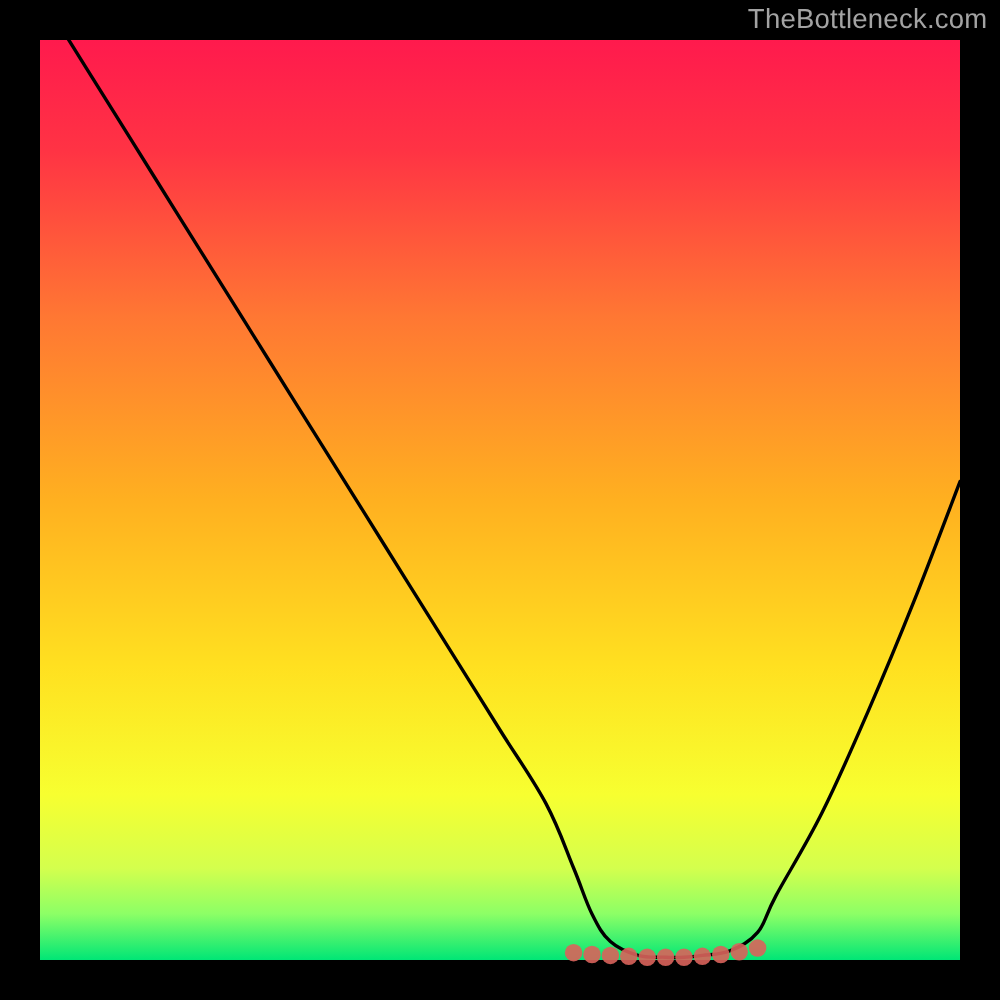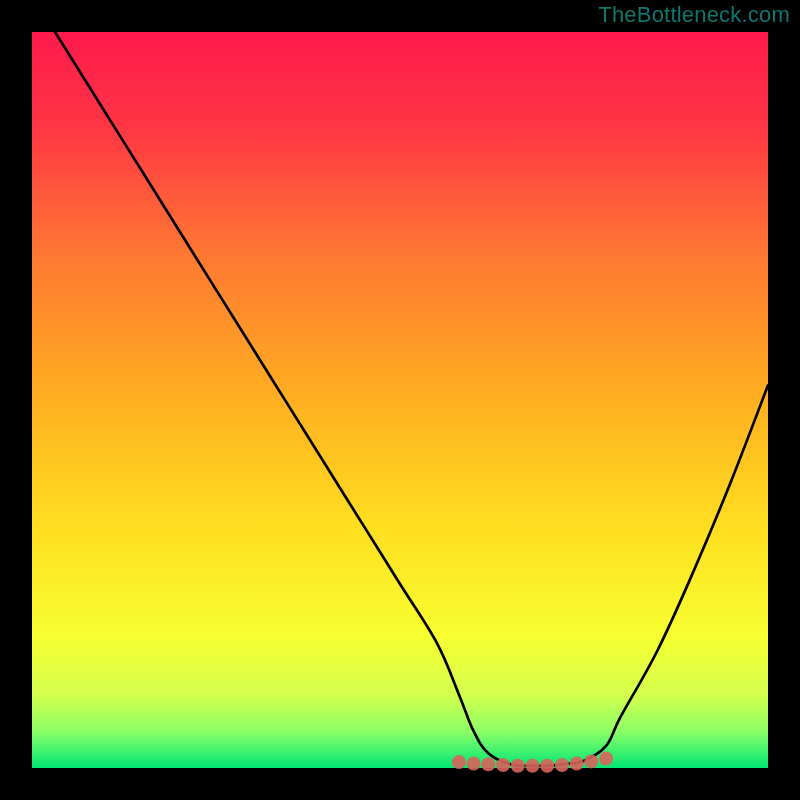--- a/index.html
+++ b/index.html
@@ -17,21 +17,21 @@
   }
   svg {
     display: block;
   }
   .watermark {
     position: absolute;
     top: 2px;
     right: 10px;
     font-family: Arial, Helvetica, sans-serif;
     font-size: 22px;
-    color: #0f766e;
+    color: #a3a3a3;
     font-weight: 500;
     letter-spacing: 0.2px;
   }
 </style>
 </head>
 <body>
 
 <div class="chart-wrap">
   <svg id="chart-svg" width="800" height="800" viewBox="0 0 800 800">
     <defs>

